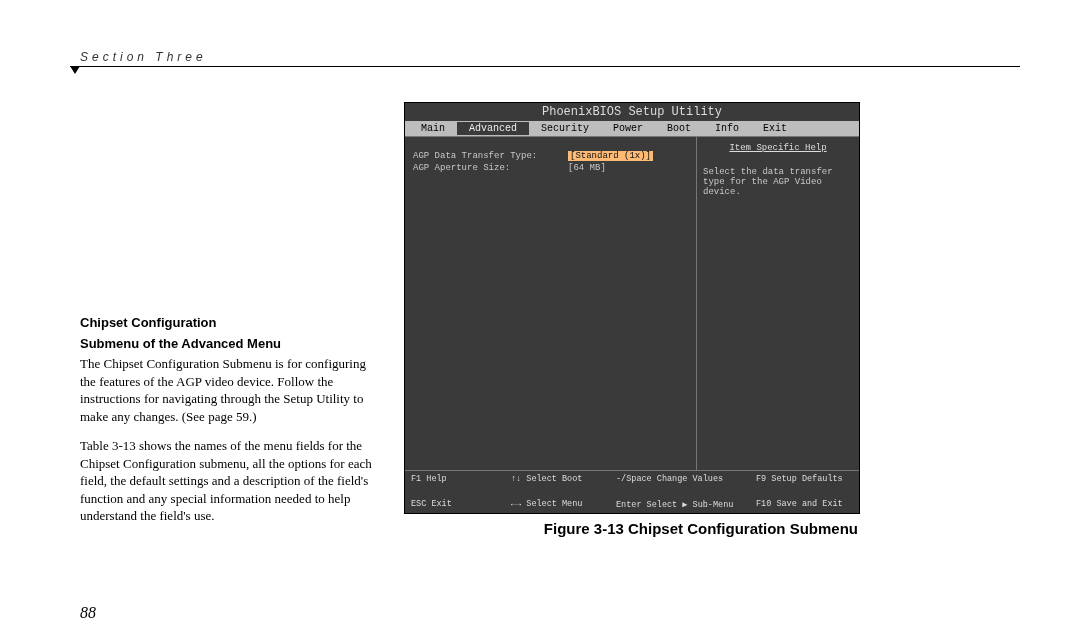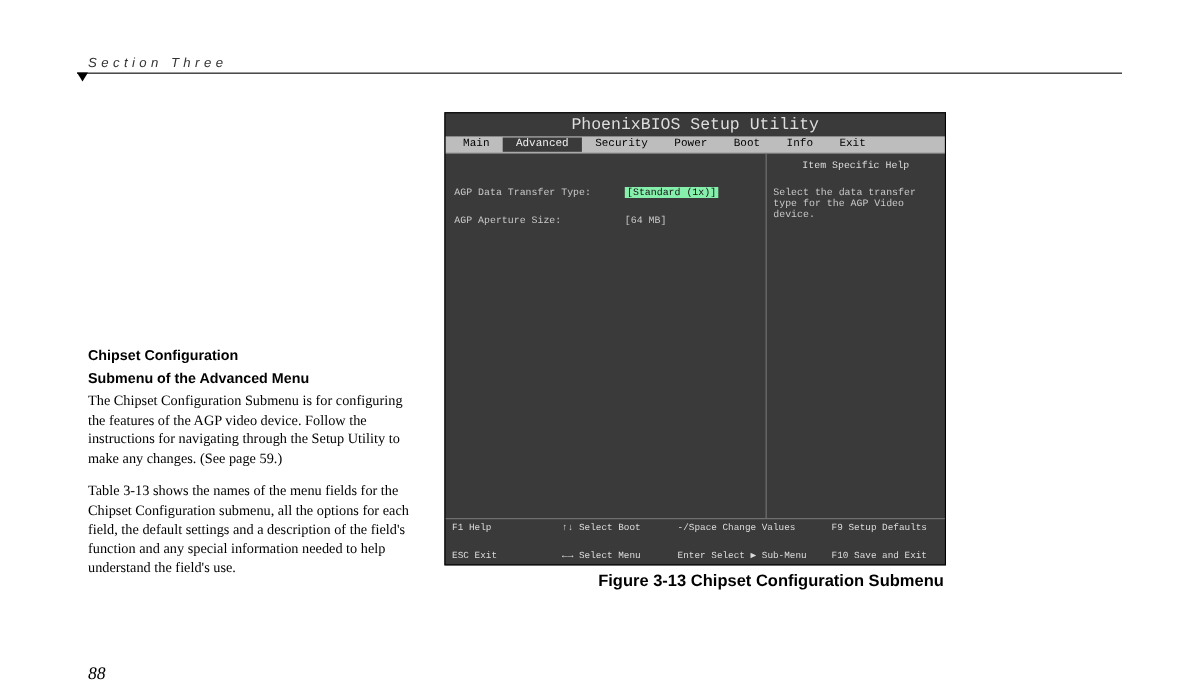--- a/index.html
+++ b/index.html
@@ -82,21 +82,21 @@
     font-size: 10px;
     color: #c8c8c8;
     position: relative;
     display: flex;
     flex-direction: column;
     overflow: hidden;
   }
   .bios .title {
     text-align: center;
     padding: 2px 0;
-    font-size: 15px;
+    font-size: 12px;
     color: #ddd;
     flex: 0 0 auto;
   }
   .bios .menubar {
     display: flex;
     background: #bdbdbd;
     color: #000;
     padding: 1px 4px;
     gap: 0;
     font-size: 10px;
@@ -118,38 +118,38 @@
   .bios .main {
     flex: 1;
     padding: 14px 8px;
     border-right: 1px solid #777;
     position: relative;
   }
   .bios .row {
     display: flex;
     margin-bottom: 2px;
     font-size: 9px;
-    margin-top: 16px;
   }
   .bios .row .lbl { width: 155px; }
   .bios .row .val { }
   .bios .row .sel {
-    background: #86efac;
+    background: #fdba74;
     color: #111;
     padding: 0 2px;
   }
   .bios .help {
     width: 150px;
     padding: 6px 6px;
     font-size: 9px;
   }
   .bios .help .ht {
     text-align: center;
     margin-bottom: 14px;
     color: #ddd;
+    text-decoration: underline;
   }
   .bios .foot {
     border-top: 1px solid #777;
     padding: 3px 6px 3px 6px;
     font-size: 8.5px;
     display: grid;
     grid-template-columns: 100px 105px 140px 100px;
     row-gap: 15px;
     color: #ddd;
     flex: 0 0 auto;

